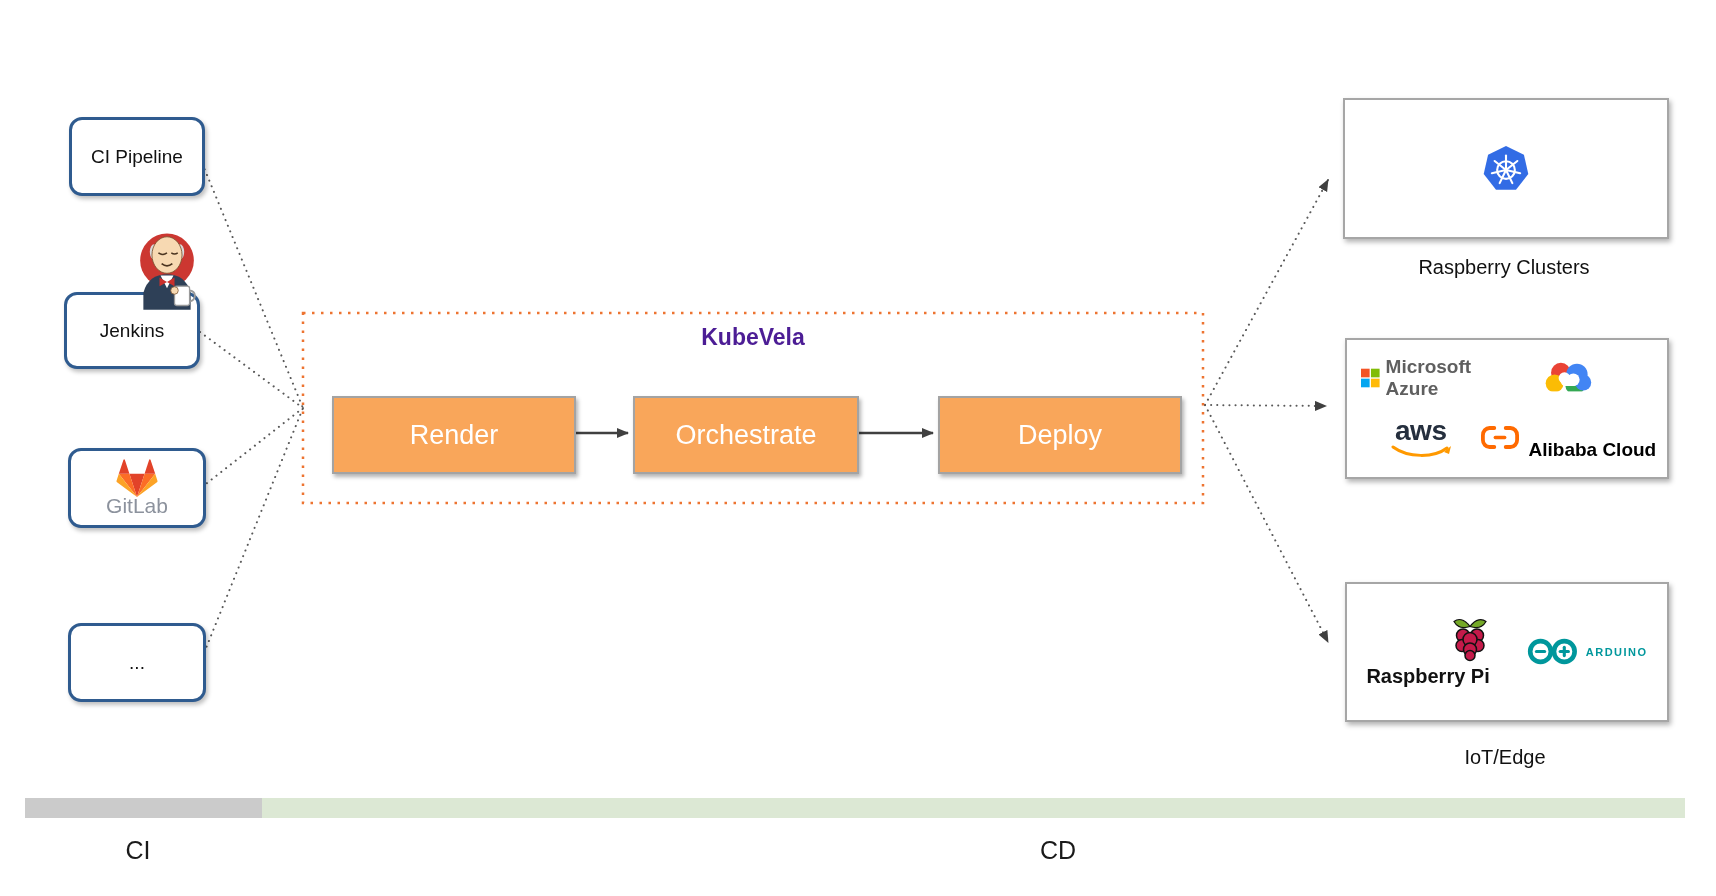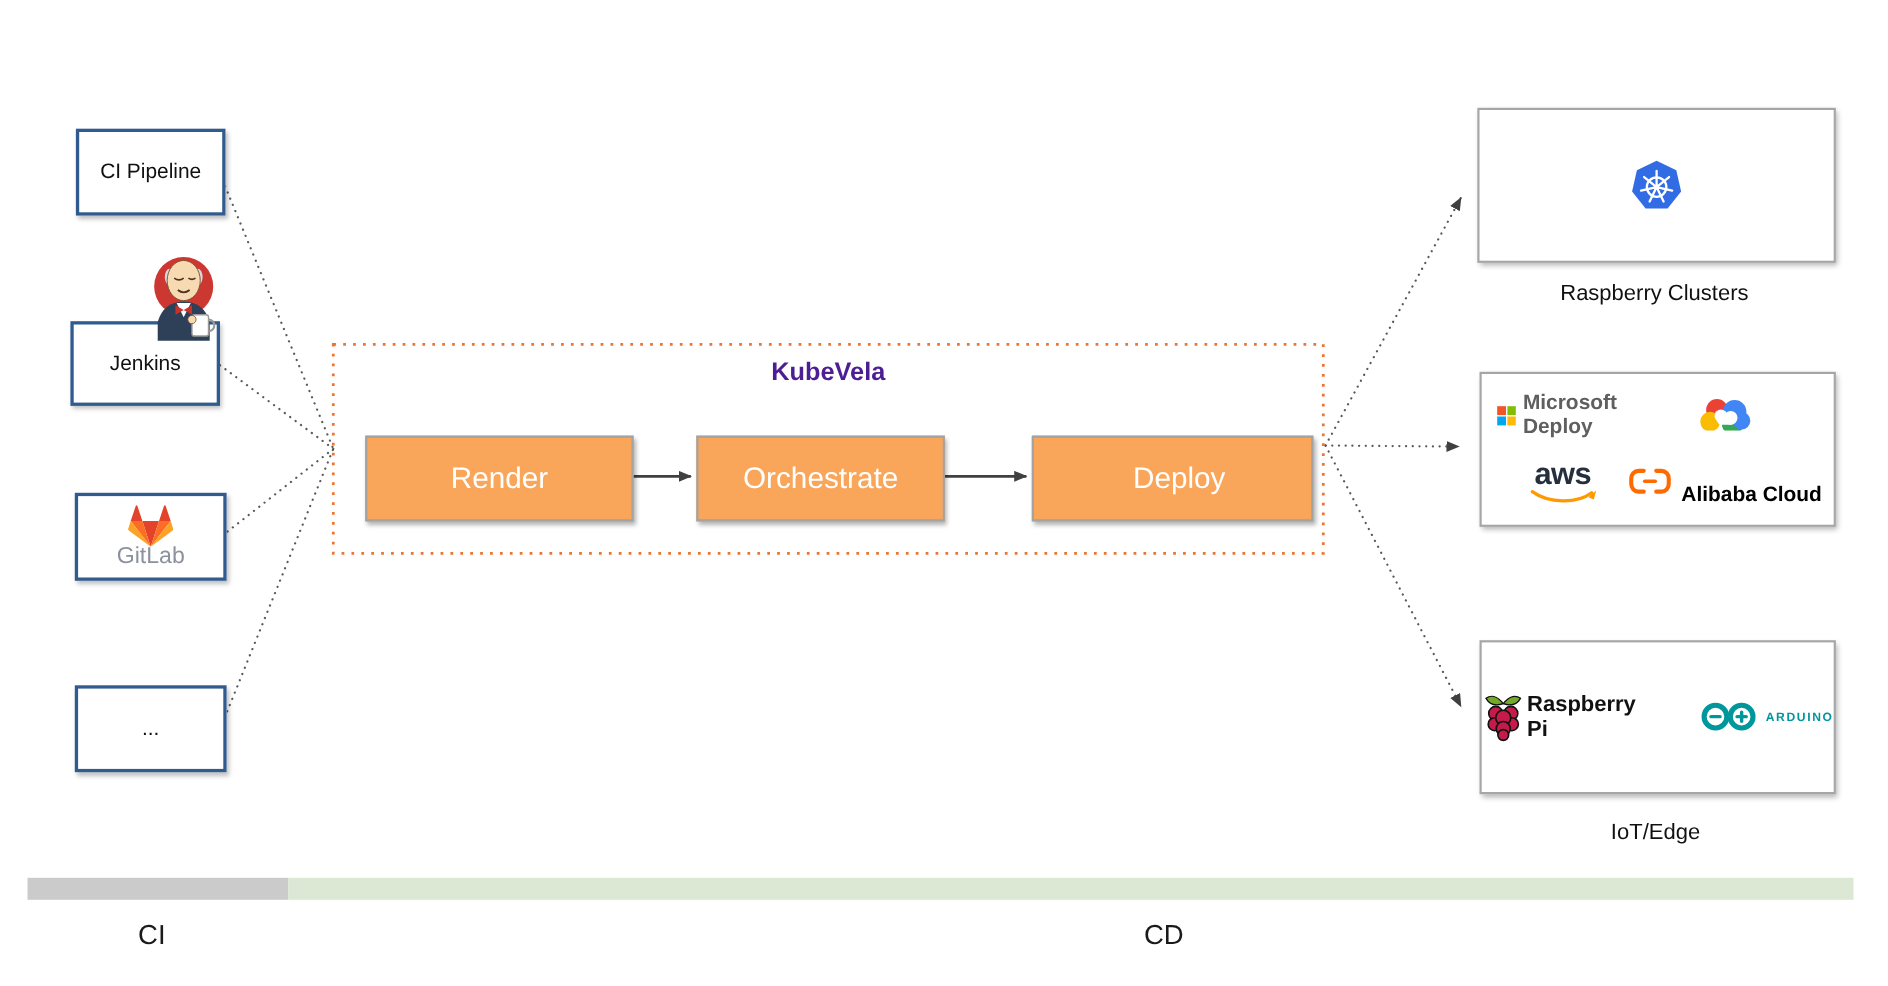--- a/index.html
+++ b/index.html
@@ -3,21 +3,21 @@
 <meta charset="utf-8">
 <style>
   html,body{margin:0;padding:0;background:#ffffff;}
   .canvas{
     position:relative;width:1716px;height:896px;background:#ffffff;
     font-family:"Liberation Sans", sans-serif;overflow:hidden;
   }
   .overlay{position:absolute;left:0;top:0;z-index:1;}
   .src-box{
     position:absolute;z-index:2;background:#ffffff;
-    border:3px solid #2F5B8F;border-radius:0;
+    border:3px solid #2F5B8F;border-radius:13px;
     box-shadow:2px 3px 4px rgba(0,0,0,0.25);
     display:flex;align-items:center;justify-content:center;flex-direction:column;
     font-size:19px;color:#111;text-align:center;
   }
   .gitlab-text{color:#8C929D;font-size:21px;margin-top:-3px;}
   .mascot{position:absolute;z-index:4;}
   .kv-title{
     position:absolute;z-index:2;left:303px;top:324px;width:900px;
     text-align:center;font-size:23px;font-weight:bold;color:#ED7431;
   }
@@ -40,21 +40,21 @@
     display:grid;grid-template-columns:1fr 1fr;width:100%;height:100%;
     align-items:center;justify-items:center;padding:10px 14px;box-sizing:border-box;
     row-gap:2px;
   }
   .logo-row{display:flex;align-items:center;gap:6px;}
   .azure-text{font-size:19px;font-weight:600;color:#5F5F5F;}
   .aws-wrap{display:flex;flex-direction:column;align-items:center;line-height:1;}
   .aws-text{font-size:28px;font-weight:bold;color:#252F3E;letter-spacing:-0.5px;}
   .ali-text{font-size:19px;font-weight:bold;color:#000000;margin-left:4px;white-space:nowrap;margin-top:24px;}
   .iot-row{display:flex;align-items:center;gap:34px;}
-  .rpi-wrap{display:flex;align-items:center;gap:2px;}
+  .rpi-wrap{display:flex;align-items:flex-end;gap:2px;flex-direction:column;}
   .rpi-text{font-size:20px;font-weight:bold;color:#111;}
   .arduino-wrap{display:flex;flex-direction:row;align-items:center;line-height:1;}
   .arduino-text{font-size:11px;font-weight:bold;color:#00979C;letter-spacing:1.5px;margin-top:1px;}
   .bar-seg{position:absolute;z-index:2;height:20px;top:798px;}
   .footer-label{
     position:absolute;z-index:2;font-size:25px;color:#1a1a1a;text-align:center;
     top:836px;width:90px;
   }
 </style>
 </head>
@@ -133,21 +133,21 @@
   </div>
 
   <div class="kv-title" style="color: #4c1d95;">KubeVela</div>
 
   <div class="stage-box" style="left: 332px; top: 396px; width: 240px; height: 74px; background-color: rgb(249, 166, 90);">
     <span>Render</span>
   </div>
   <div class="stage-box" style="left: 633px; top: 396px; width: 222px; height: 74px; background-color: rgb(249, 166, 90);">
     <span>Orchestrate</span>
   </div>
-  <div class="stage-box" style="left: 938px; top: 396px; width: 240px; height: 74px; background-color: rgb(249, 166, 90); padding-left: 12px;">
+  <div class="stage-box" style="left: 938px; top: 396px; width: 240px; height: 74px; background-color: rgb(249, 166, 90);">
     <span>Deploy</span>
   </div>
 
   <div class="target-box" style="left:1343px;top:98px;width:322px;height:137px">
     <svg width="50" height="50" viewBox="0 0 48 48">
       <polygon points="24,2 41.2,10.3 45.4,28.9 33.6,43.8 14.4,43.8 2.6,28.9 6.8,10.3" fill="#326CE5"></polygon>
       <g stroke="#ffffff" stroke-width="2" stroke-linecap="round">
         <line x1="24" y1="25" x2="24" y2="11"></line>
         <line x1="24" y1="25" x2="34.9" y2="16.3"></line>
         <line x1="24" y1="25" x2="37.6" y2="28.1"></line>
@@ -164,21 +164,21 @@
 
   <div class="target-box" style="left:1345px;top:338px;width:320px;height:137px">
     <div class="clouds-grid">
       <div class="logo-row">
         <svg width="28" height="28" viewBox="0 0 28 28">
           <rect x="0" y="0" width="13" height="13" fill="#F35325"></rect>
           <rect x="15" y="0" width="13" height="13" fill="#81BC06"></rect>
           <rect x="0" y="15" width="13" height="13" fill="#05A6F0"></rect>
           <rect x="15" y="15" width="13" height="13" fill="#FFBA08"></rect>
         </svg>
-        <span class="azure-text">Microsoft Deploy</span>
+        <span class="azure-text">Microsoft Azure</span>
       </div>
       <div class="logo-row">
         <svg width="50" height="38" viewBox="0 0 56 42">
           <circle cx="20" cy="15" r="11" fill="#EA4335"></circle>
           <circle cx="13" cy="27" r="10" fill="#FBBC05"></circle>
           <circle cx="36" cy="29" r="11" fill="#34A853"></circle>
           <circle cx="38" cy="17" r="12" fill="#4285F4"></circle>
           <circle cx="45" cy="26" r="9" fill="#4285F4"></circle>
           <circle cx="24" cy="21" r="6.5" fill="#ffffff"></circle>
           <circle cx="34" cy="23" r="7" fill="#ffffff"></circle>

